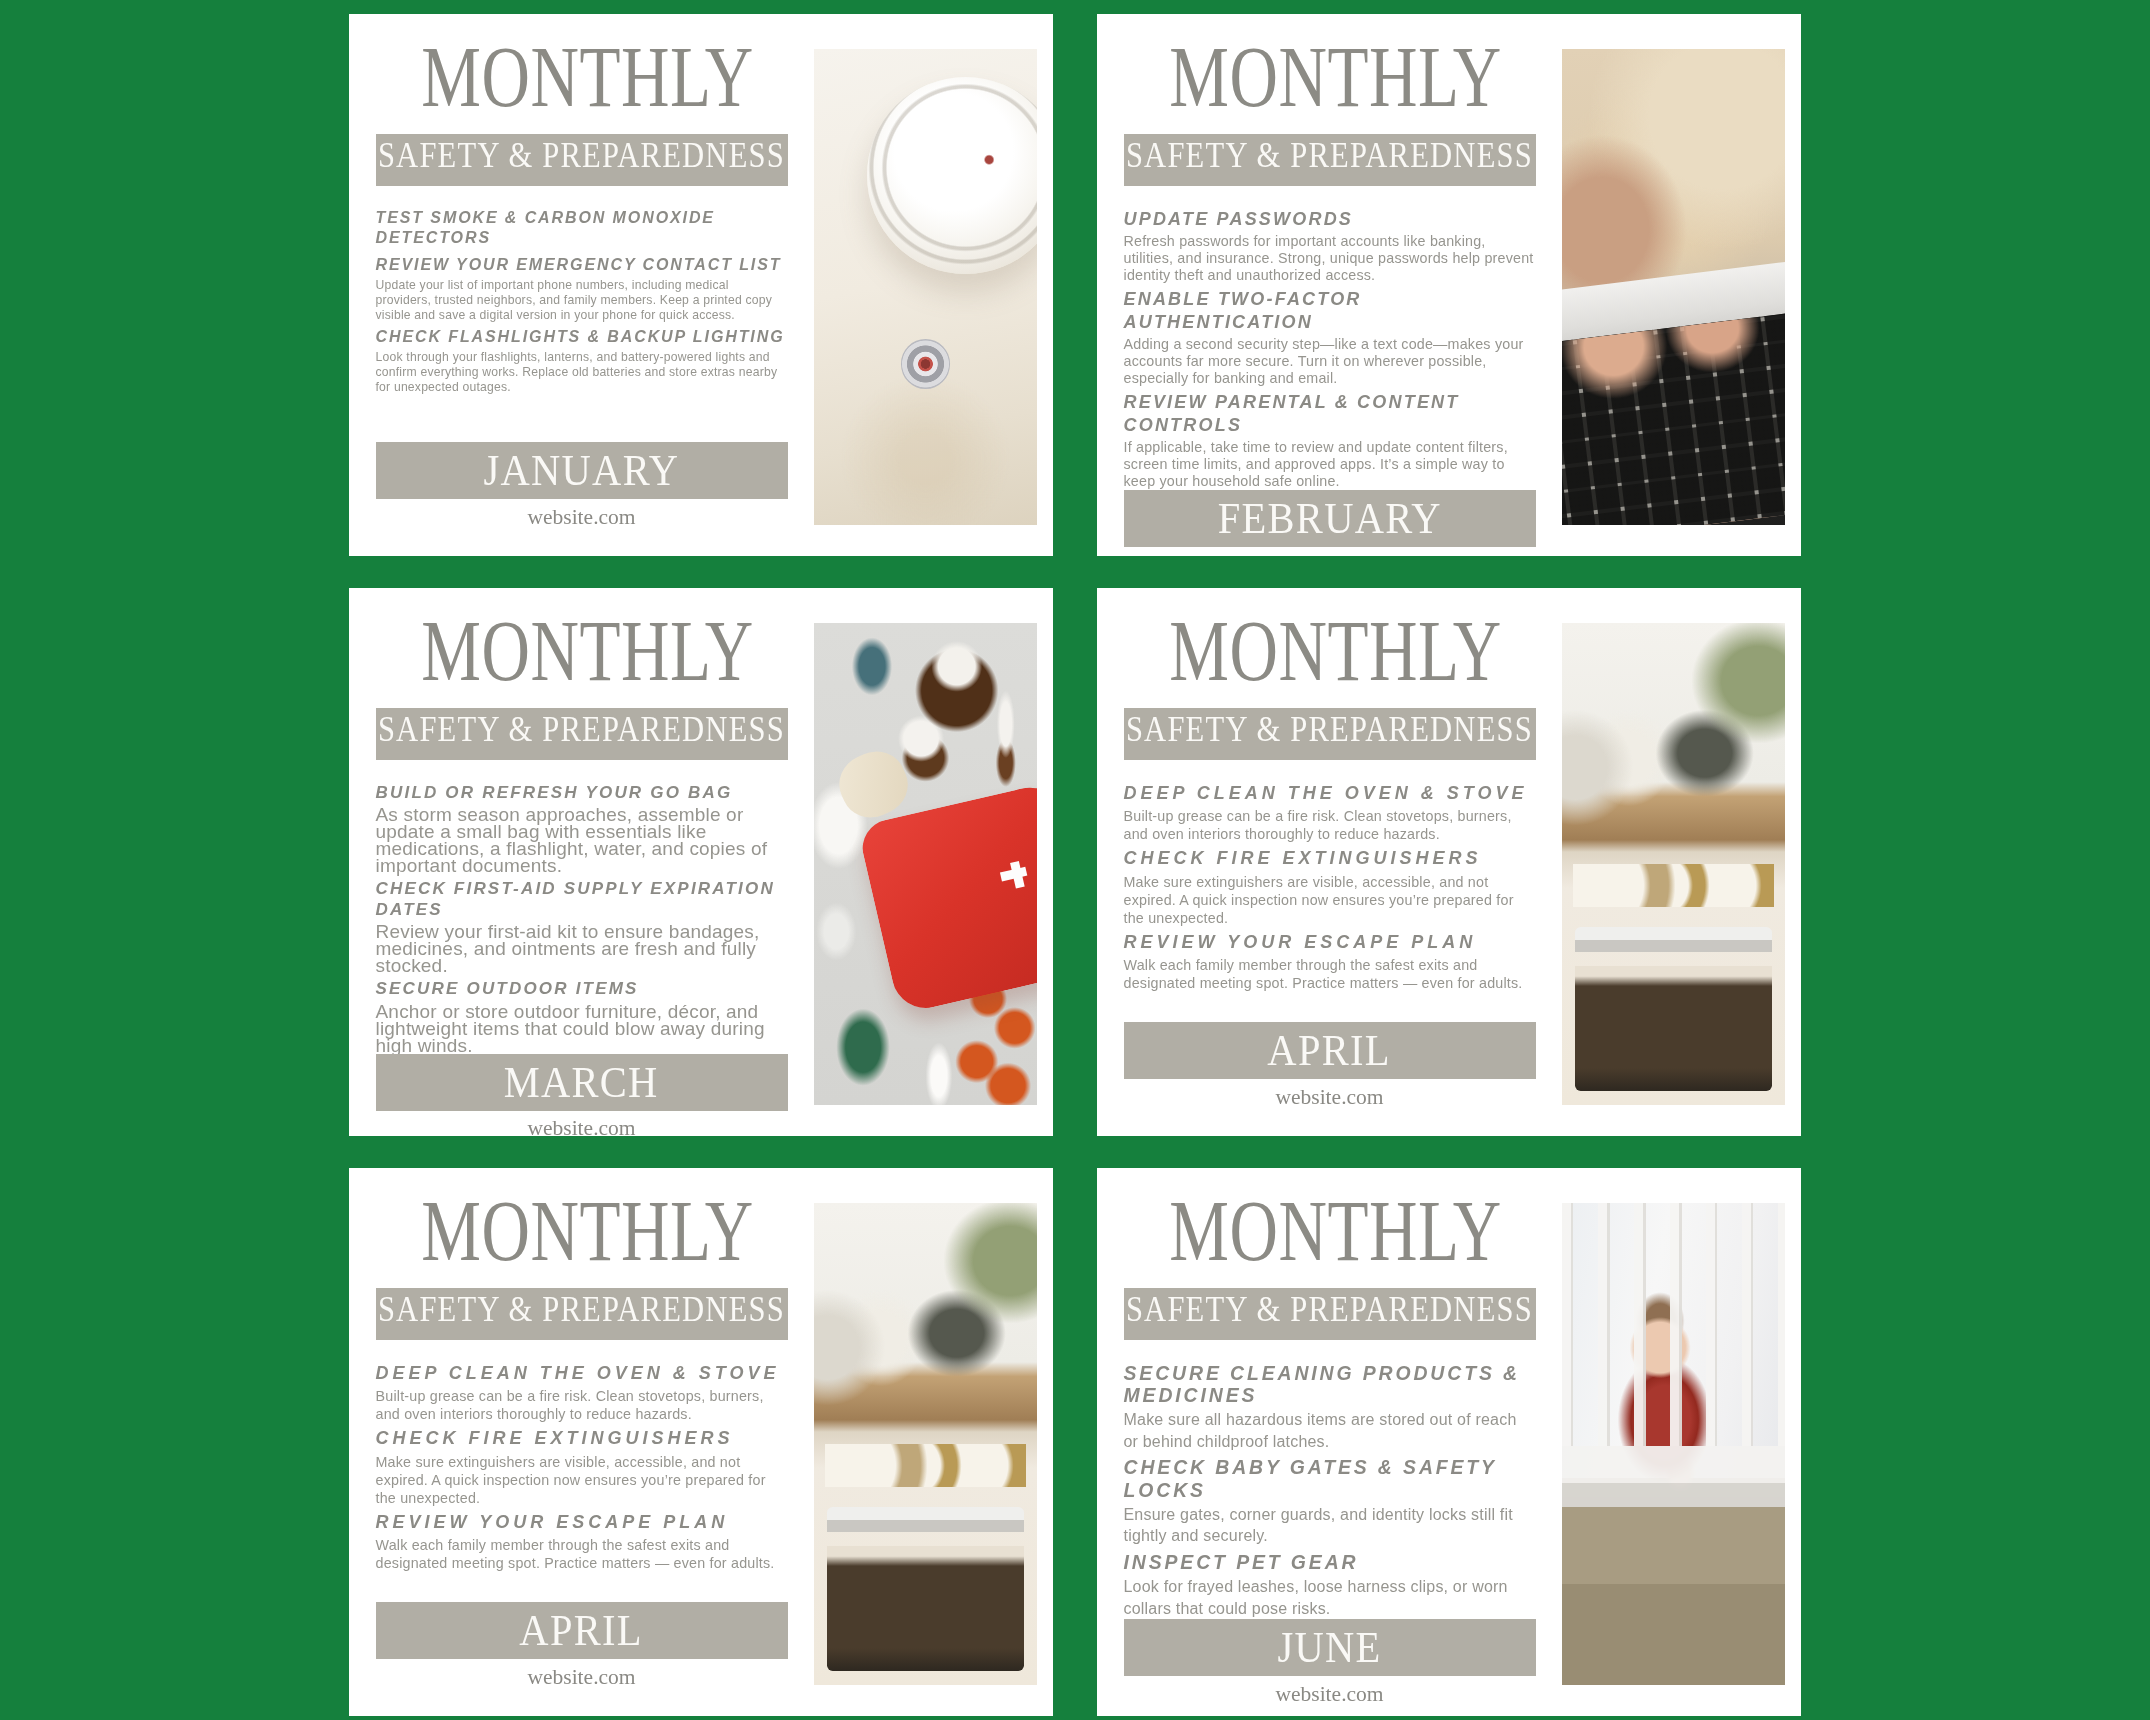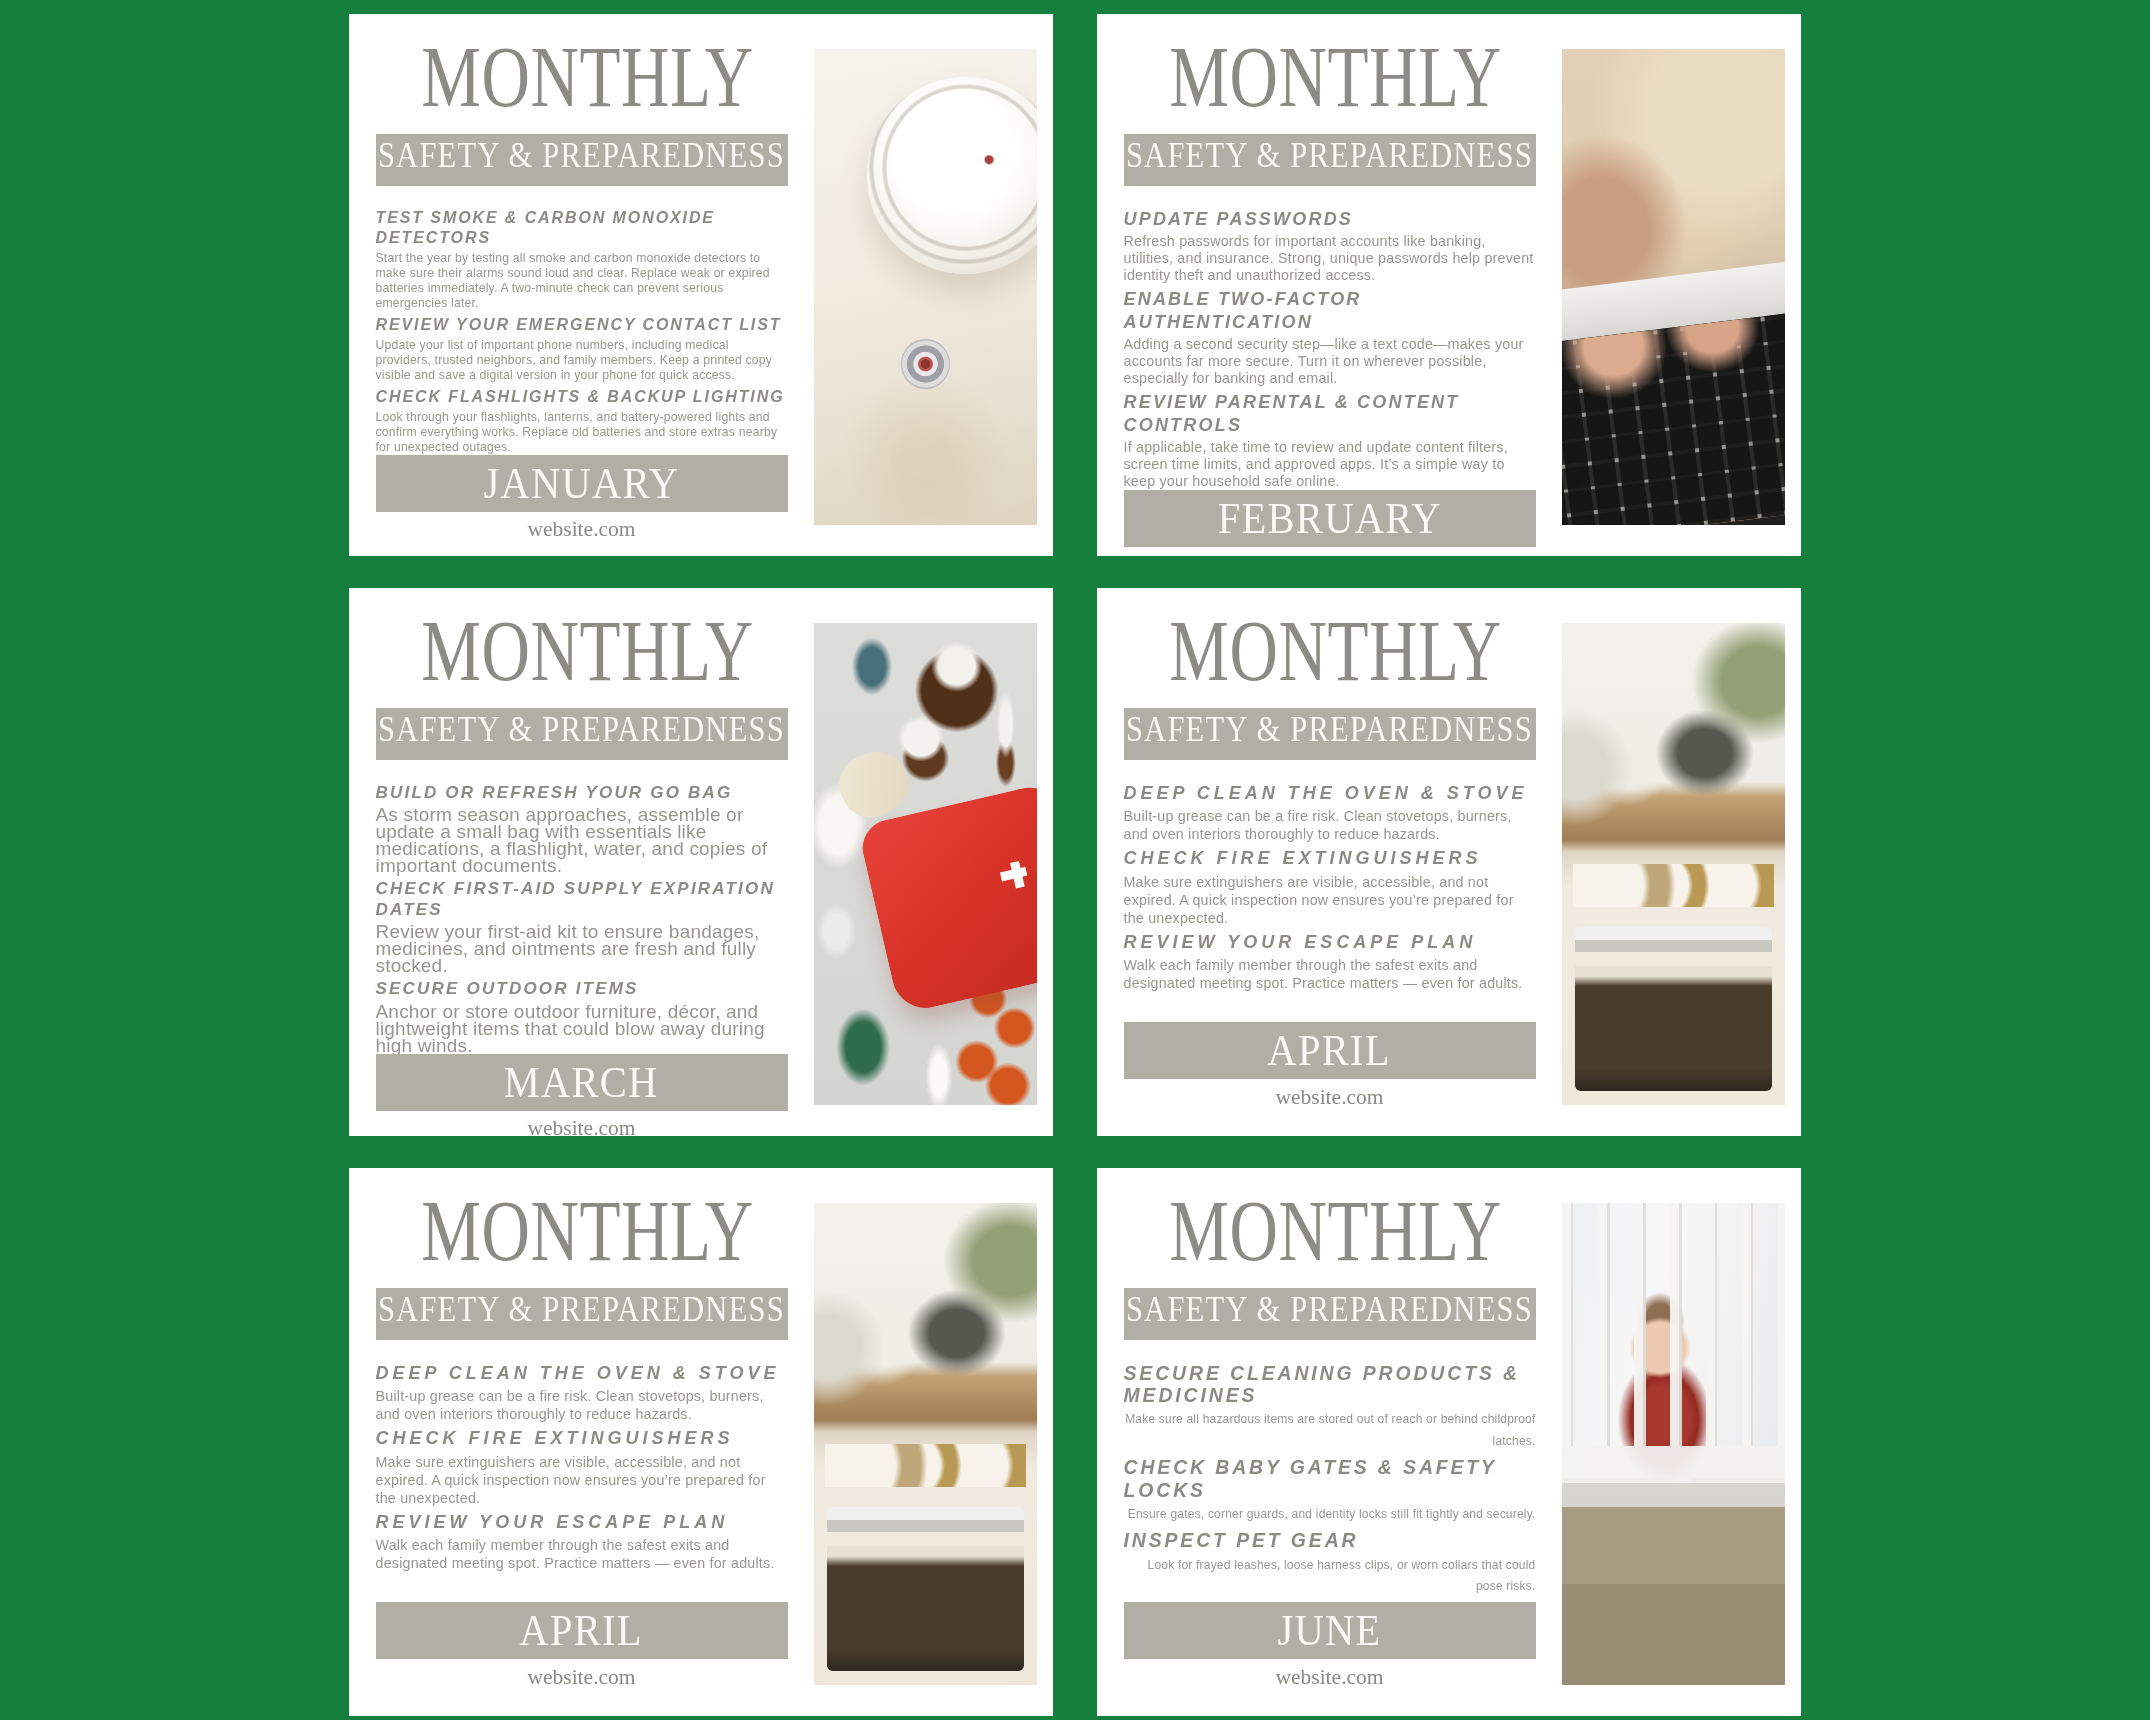--- a/index.html
+++ b/index.html
@@ -26,21 +26,21 @@
 
   
   .card:nth-child(2) .tip-h{font-size:18px;letter-spacing:2.2px;}
   .card:nth-child(2) .tip-p{font-size:14.3px;line-height:17px;}
   .card:nth-child(3) .tip-h{font-size:17px;letter-spacing:2.2px;}
   .card:nth-child(3) .tip-p{font-size:19px;line-height:17px;}
   .card:nth-child(4) .tip-h,.card:nth-child(5) .tip-h{font-size:18px;letter-spacing:4px;}
   .card:nth-child(4) .tip-p,.card:nth-child(5) .tip-p{font-size:14.3px;line-height:18px;}
   .card:nth-child(4) .tips,.card:nth-child(5) .tips{gap:4px;}
   .card:nth-child(6) .tip-h{font-size:19.4px;letter-spacing:2.9px;line-height:1.15;}
-  .card:nth-child(6) .tip-p{font-size:12px;line-height:21.5px;text-align:right;}
+  .card:nth-child(6) .tip-p{font-size:16px;line-height:21.5px;}
 
   
   .photo{flex:1 1 auto;margin-top:13px;margin-bottom:5px;position:relative;overflow:hidden;background:#e5e2da;}
   .photo::before,.photo::after{content:"";position:absolute;}
 
   
   .photo--smoke-detector{background:
     radial-gradient(circle at 50% 86%, rgba(205,185,150,.28) 0 6%, transparent 20%),
     linear-gradient(168deg,#f6f3ed 0%,#f1ebe0 48%,#e7dfcf 78%,#ddd3bf 100%);}
   .photo--smoke-detector::before{
@@ -139,21 +139,20 @@
 <div class="board" id="grid">
   <section class="card">
     <div class="card-left">
       <h1 class="title">MONTHLY</h1>
       <div class="banner">
         <span>SAFETY &amp; PREPAREDNESS</span>
       </div>
       <div class="tips">
   <div class="tip">
     <h3 class="tip-h">TEST SMOKE &amp; CARBON MONOXIDE DETECTORS</h3>
-    <p class="tip-p">Start the year by testing all smoke and carbon monoxide detectors to make sure their alarms sound loud and clear. Replace weak or expired batteries immediately. A two-minute check can prevent serious emergencies later.</p>
   </div>
 
   <div class="tip">
     <h3 class="tip-h">REVIEW YOUR EMERGENCY CONTACT LIST</h3>
     <p class="tip-p">Update your list of important phone numbers, including medical providers, trusted neighbors, and family members. Keep a printed copy visible and save a digital version in your phone for quick access.</p>
   </div>
 
   <div class="tip">
     <h3 class="tip-h">CHECK FLASHLIGHTS &amp; BACKUP LIGHTING</h3>
     <p class="tip-p">Look through your flashlights, lanterns, and battery-powered lights and confirm everything works. Replace old batteries and store extras nearby for unexpected outages.</p>

